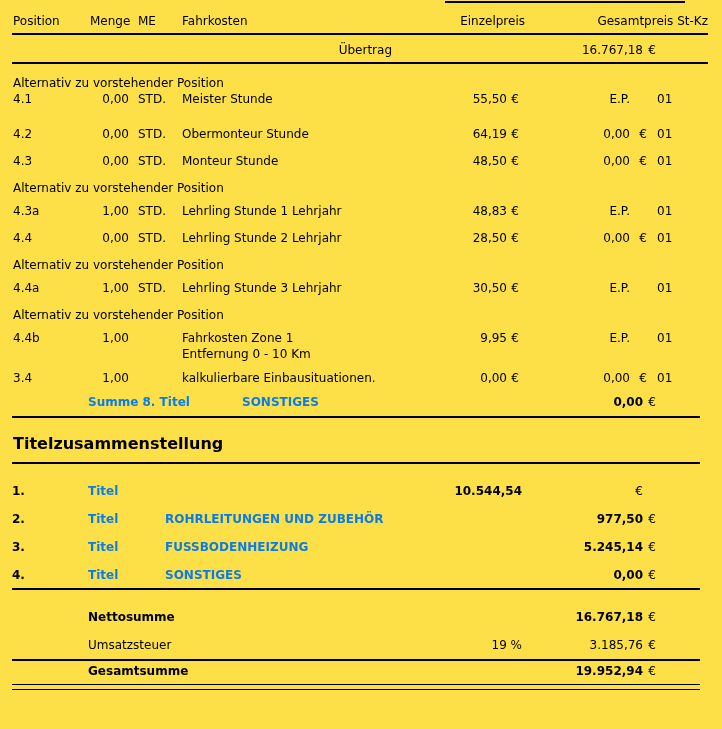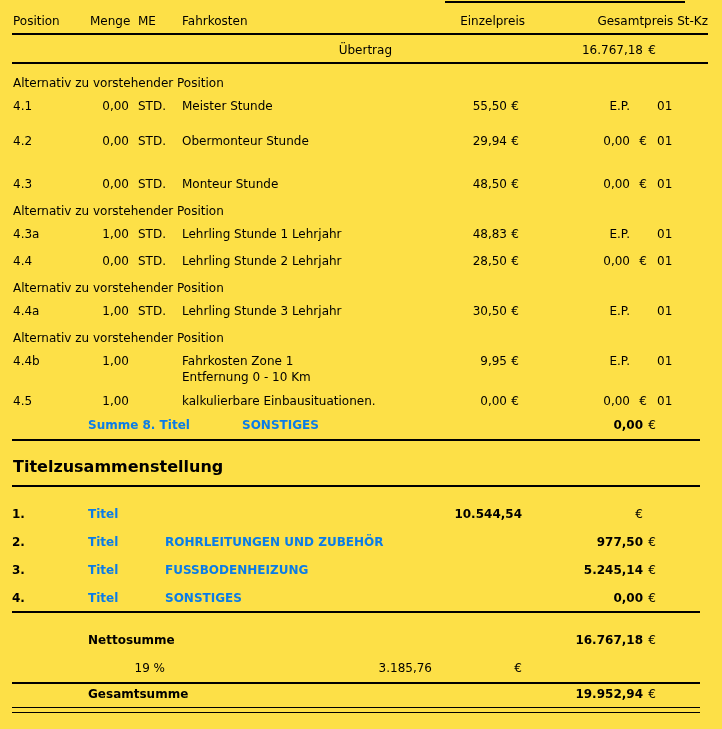--- a/index.html
+++ b/index.html
@@ -61,49 +61,49 @@
       <div class="r">16.767,18</div>
       <div class="r">€</div>
       <div></div>
     </div>
 
     <div>
   <div class="trow-group row-root" style="margin-top: 11px;">
     <span class="glabel">Alternativ zu vorstehender Position</span>
   </div>
 
-  <div class="trow row-root" style="margin-top: 7px;">
+  <div class="trow row-root" style="">
     <div class="c pos">4.1</div>
     <div class="c r cmenge">0,00</div>
     <div class="c me">STD.</div>
     <div class="c bez">
             <div>Meister Stunde</div>
           </div>
     <div class="c r cenum">55,50</div>
     <div class="c r cecur">€</div>
     <div class="c r cgnum">E.P.</div>
     <div class="c r cgcur"></div>
     <div class="c stkz">01</div>
   </div>
 
   <div class="trow row-root" style="margin-top: 19px;">
     <div class="c pos">4.2</div>
     <div class="c r cmenge">0,00</div>
     <div class="c me">STD.</div>
     <div class="c bez">
             <div>Obermonteur Stunde</div>
           </div>
-    <div class="c r cenum">29,94</div>
-    <div class="c r cecur">€</div>
-    <div class="c r cgnum">0,00</div>
-    <div class="c r cgcur">€</div>
-    <div class="c stkz">01</div>
-  </div>
-
-  <div class="trow row-root" style="margin-top: 27px;">
+    <div class="c r cenum">64,19</div>
+    <div class="c r cecur">€</div>
+    <div class="c r cgnum">0,00</div>
+    <div class="c r cgcur">€</div>
+    <div class="c stkz">01</div>
+  </div>
+
+  <div class="trow row-root" style="margin-top: 11px;">
     <div class="c pos">4.3</div>
     <div class="c r cmenge">0,00</div>
     <div class="c me">STD.</div>
     <div class="c bez">
             <div>Monteur Stunde</div>
           </div>
     <div class="c r cenum">48,50</div>
     <div class="c r cecur">€</div>
     <div class="c r cgnum">0,00</div>
     <div class="c r cgcur">€</div>
@@ -173,21 +173,21 @@
             <div>Entfernung 0 - 10 Km</div>
           </div>
     <div class="c r cenum">9,95</div>
     <div class="c r cecur">€</div>
     <div class="c r cgnum">E.P.</div>
     <div class="c r cgcur"></div>
     <div class="c stkz">01</div>
   </div>
 
   <div class="trow row-root" style="margin-top: 8px;">
-    <div class="c pos">4.5</div>
+    <div class="c pos">3.4</div>
     <div class="c r cmenge">1,00</div>
     <div class="c me"></div>
     <div class="c bez">
             <div>kalkulierbare Einbausituationen.</div>
           </div>
     <div class="c r cenum">0,00</div>
     <div class="c r cecur">€</div>
     <div class="c r cgnum">0,00</div>
     <div class="c r cgcur">€</div>
     <div class="c stkz">01</div>
@@ -258,20 +258,21 @@
       <div></div>
       <div class="span23 b">Nettosumme</div>
       <div style="grid-column:4"></div>
       <div class="r b">16.767,18</div>
       <div class="r">€</div>
       <div></div>
     </div>
 
     <div class="srow mt12">
       <div></div>
+      <div class="span23">Umsatzsteuer</div>
       <div class="r">19 %</div>
       <div class="r">3.185,76</div>
       <div class="r">€</div>
       <div></div>
     </div>
 
     <div class="hline mt6"></div>
 
     <div class="srow mt18">
       <div></div>

